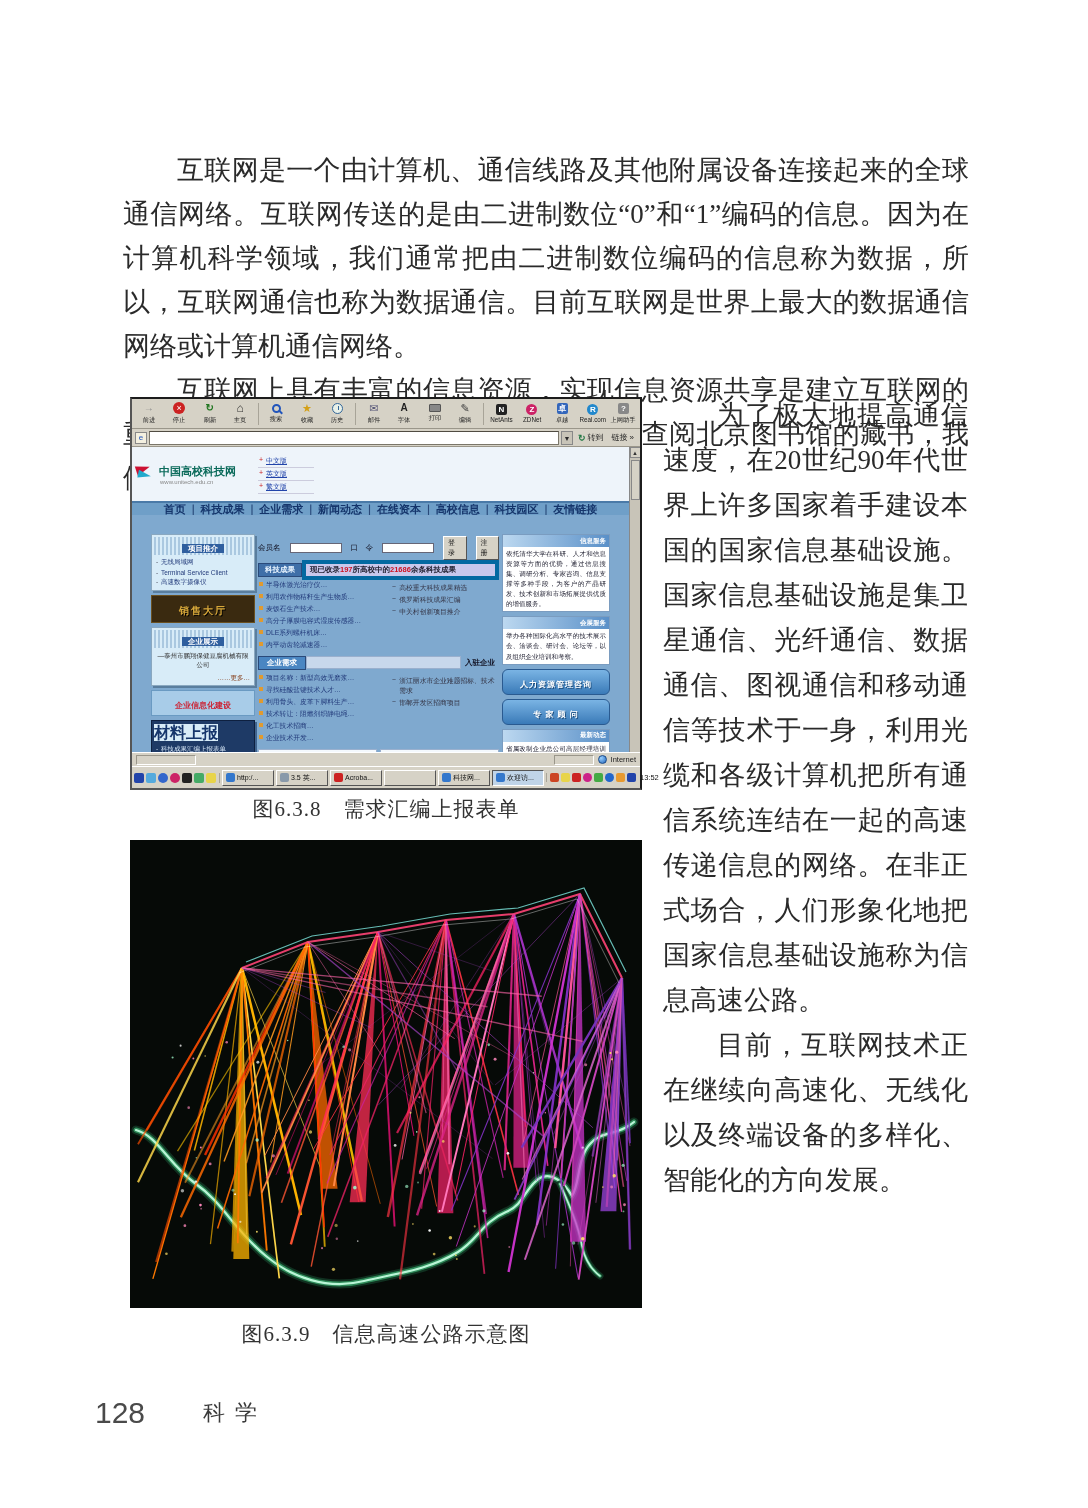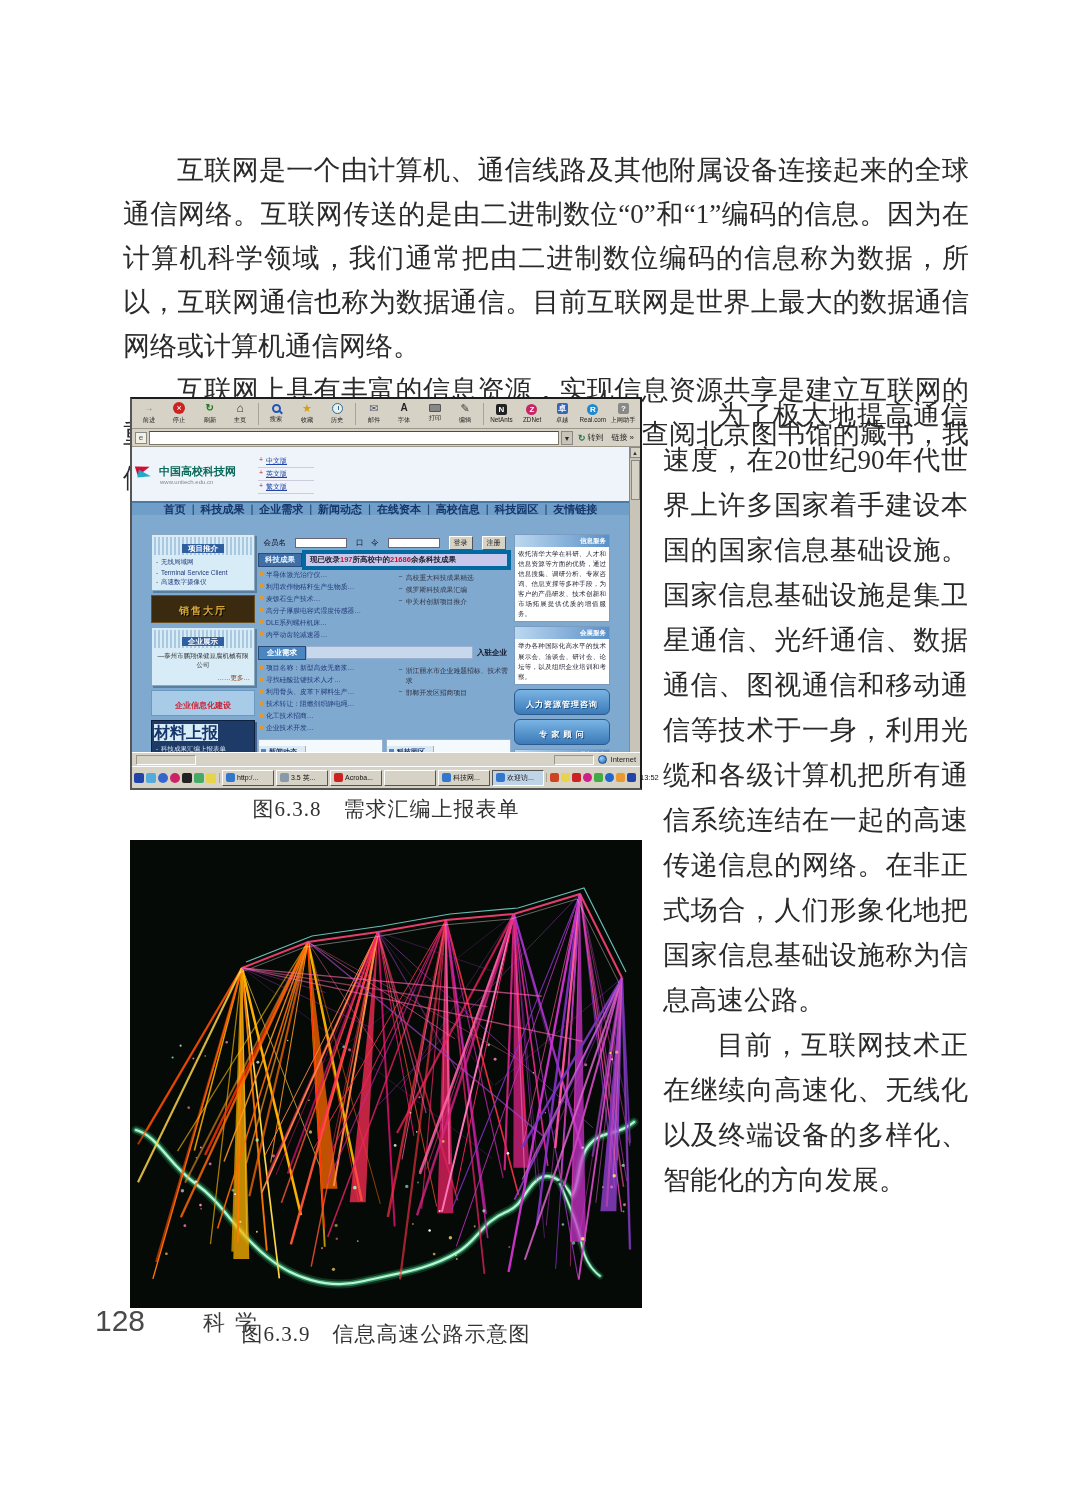--- a/index.html
+++ b/index.html
@@ -7,21 +7,21 @@
   body { width:1088px; height:1508px; position:relative; font-family:"Liberation Serif", serif; color:#2a2a2a; overflow:hidden; }
 
   
   .toptext { position:absolute; left:123px; top:148px; width:846px; font-size:27px; line-height:44px; text-align:justify; }
   .toptext p { text-indent:2em; }
   .rightcol { position:absolute; left:663px; top:393px; width:305px; font-size:27px; line-height:45px; text-align:justify; }
   .rightcol p.ind { text-indent:2em; }
 
   
   .caption { position:absolute; width:512px; left:130px; text-align:center; font-size:21px; color:#333; letter-spacing:1px; }
-  .footer { position:absolute; left:95px; top:1304px; display:flex; align-items:flex-end; gap:58px; }
+  .footer { position:absolute; left:95px; top:1396px; display:flex; align-items:center; gap:58px; }
   .footer .pnum { font-family:"Liberation Sans", sans-serif; font-size:30px; color:#4a4a4a; }
   .footer .plabel { font-size:22px; letter-spacing:10px; color:#3a3a3a; }
 
   
   .browser { position:absolute; left:130px; top:397px; width:512px; height:393px; background:#d6d2c6; border:2px solid #1c1c1c; border-left-color:#555; border-bottom-color:#555; display:flex; flex-direction:column; font-family:"Liberation Sans", sans-serif; }
   .toolbar { height:30px; display:flex; align-items:center; padding:1px 2px; border-bottom:1px solid #9a968a; gap:1px; }
   .tb-btn { width:30px; height:28px; display:flex; flex-direction:column; align-items:center; justify-content:center; gap:1px; }
   .tb-btn .lbl { font-size:7px; color:#222; white-space:nowrap; transform:scale(.9); }
   .tb-sep { width:1px; height:22px; background:#a8a498; margin:0 2px; }
   .mini { width:13px; height:12px; display:flex; align-items:center; justify-content:center; font-size:10px; line-height:1; }
@@ -111,21 +111,21 @@
   .sechead { display:flex; align-items:center; height:13px; margin-top:2px; }
   .sec-tab { background:#4a86c2; color:#fff; font-size:7.5px; font-weight:bold; padding:1px 8px; border:1px solid #2a4a7a; }
   .sec-strip { flex:1; background:#c8d8ec; border:1px solid #9ab0ce; height:100%; }
   .sec-right { font-size:7.5px; font-weight:bold; color:#112; padding:0 4px; white-space:nowrap; }
   .panelgrid { display:grid; grid-template-columns:1fr 1fr; gap:3px; margin-top:2px; }
   .panel { background:#f4f9fd; border:1px solid #9ab0ce; min-height:34px; }
   .panel .ptab { display:inline-block; background:#dceaf6; border-bottom:1px solid #9ab0ce; border-right:1px solid #9ab0ce; font-size:7px; font-weight:bold; color:#15356b; padding:1px 8px 1px 10px; position:relative; }
   .panel .ptab::before { content:""; position:absolute; left:2px; top:3px; width:5px; height:5px; background:#4a86c2; }
   .panel .ptext { font-size:6.8px; color:#333; padding:2px 3px; line-height:1.5; }
 
-  .s-right { width:96px; display:flex; flex-direction:column; gap:4px; }
+  .s-right { width:108px; display:flex; flex-direction:column; gap:4px; }
   .svc { background:#fff; border:1px solid #7a9cc0; }
   .svc-head { height:12px; background:linear-gradient(90deg,#bcd8f0,#5a90c8); display:flex; align-items:center; justify-content:flex-end; padding:0 3px; }
   .svc-head span { font-size:6.5px; color:#fff; font-weight:bold; }
   .svc-body { font-size:6.5px; color:#223; padding:2px 3px; line-height:1.55; text-align:justify; }
   .bluebtn { background:linear-gradient(180deg,#7ab4e4,#3a7ab8); border:1px solid #2a5a90; border-radius:6px; text-align:center; padding:3px 0; }
   .bluebtn span { font-size:8px; font-weight:bold; color:#fff; letter-spacing:1px; text-shadow:1px 1px 0 #1a4a7a; }
 
   .statusbar { height:14px; background:#d6d2c6; border-top:1px solid #fff; display:flex; align-items:center; justify-content:flex-end; gap:4px; padding:0 4px; }
   .statusbar .cell { width:90px; height:10px; border:1px solid #9a968a; border-bottom-color:#fff; border-right-color:#fff; }
   .globe { width:9px; height:9px; border-radius:50%; background:radial-gradient(circle at 30% 30%, #9ad0ff, #2266bb); border:1px solid #1a4a8a; }

